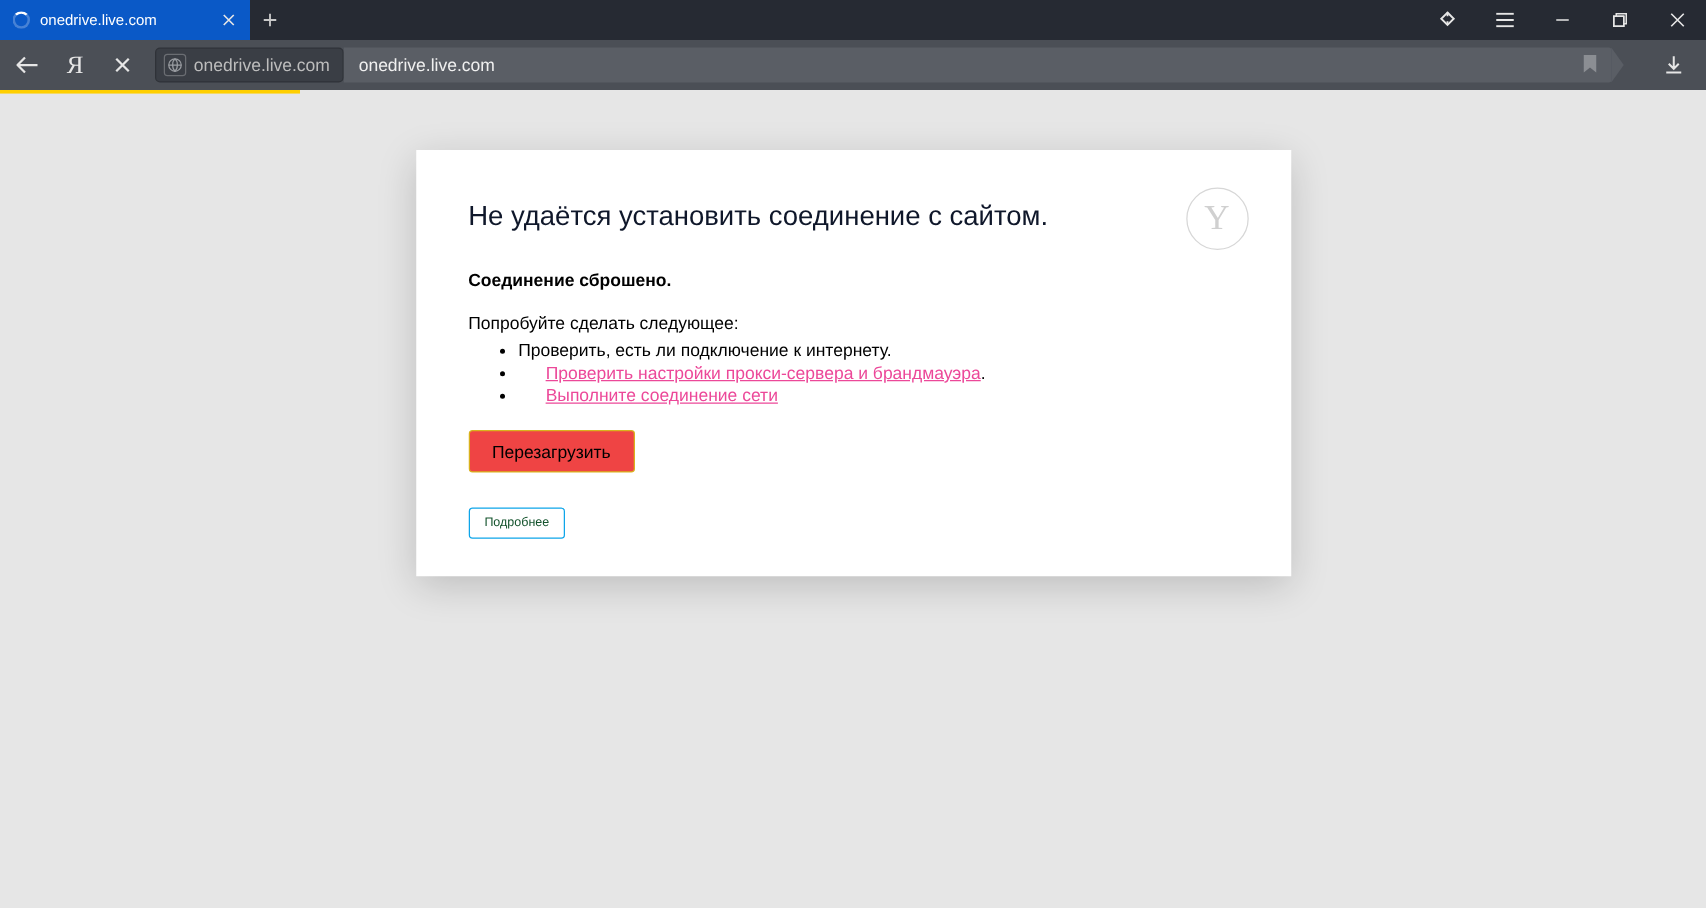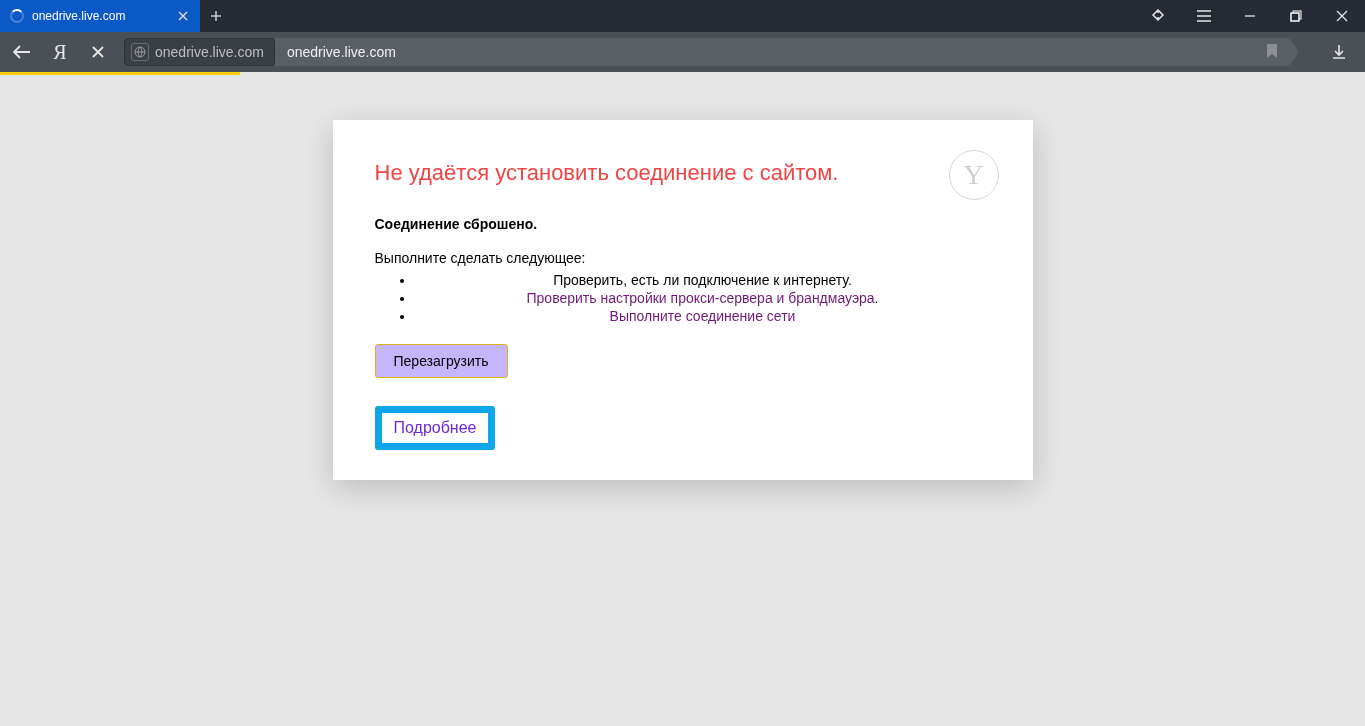--- a/index.html
+++ b/index.html
@@ -162,45 +162,45 @@
     border-radius:50%;
     display:flex;align-items:center;justify-content:center;
     color:#d0d0d0;
     font-family:"Times New Roman",serif;
     font-size:28px;
   }
   .card h1{
     font-size:22px;
     font-weight:400;
     margin-bottom:30px;
-    color:#ef4444;
+    color:#0f172a;
   }
   .card .line{ margin-bottom:18px;font-weight:bold; }
   .card ul{ margin:6px 0 20px 40px; }
-  .card ul li{ margin:2px 0; font-size:14px;text-align:center; }
-  .card a{ color:#701a75; cursor:pointer; }
+  .card ul li{ margin:2px 0; font-size:14px; }
+  .card a{ color:#ec4899; text-decoration:underline; cursor:pointer;margin-left:22px; }
   .btn-primary{
     display:inline-block;
-    background:#c4b5fd;
+    background:#ef4444;
     border:1px solid #d9b21d;
     border-radius:3px;
     padding:8px 18px;
     font-size:14px;
     color:#000;
     cursor:pointer;
     margin-bottom:28px;
   }
   .btn-secondary{
     display:inline-block;
     background:#fff;
-    border:7px solid #0ea5e9;
+    border:1px solid #0ea5e9;
     border-radius:3px;
     padding:6px 12px;
-    font-size:16px;
-    color:#6d28d9;
+    font-size:10px;
+    color:#14532d;
     cursor:pointer;
   }
 </style>
 </head>
 <body>
 
 <div class="titlebar">
   <div class="tab">
     <span class="spinner"></span>
     <span class="title">onedrive.live.com</span>
@@ -296,21 +296,21 @@
 
 <div class="content-area">
   <div class="card-wrap">
     <div class="card">
       <div class="card-logo">Y</div>
 
       <h1>Не удаётся установить соединение с сайтом.</h1>
 
       <div class="line">Соединение сброшено.</div>
 
-      <div>Выполните сделать следующее:</div>
+      <div>Попробуйте сделать следующее:</div>
 
       <ul>
         <li>
           <span>Проверить, есть ли подключение к интернету.</span>
         </li>
         <li>
           <a>Проверить настройки прокси-сервера и брандмауэра</a><span>.</span>
         </li>
         <li>
           <a>Выполните соединение сети</a>

